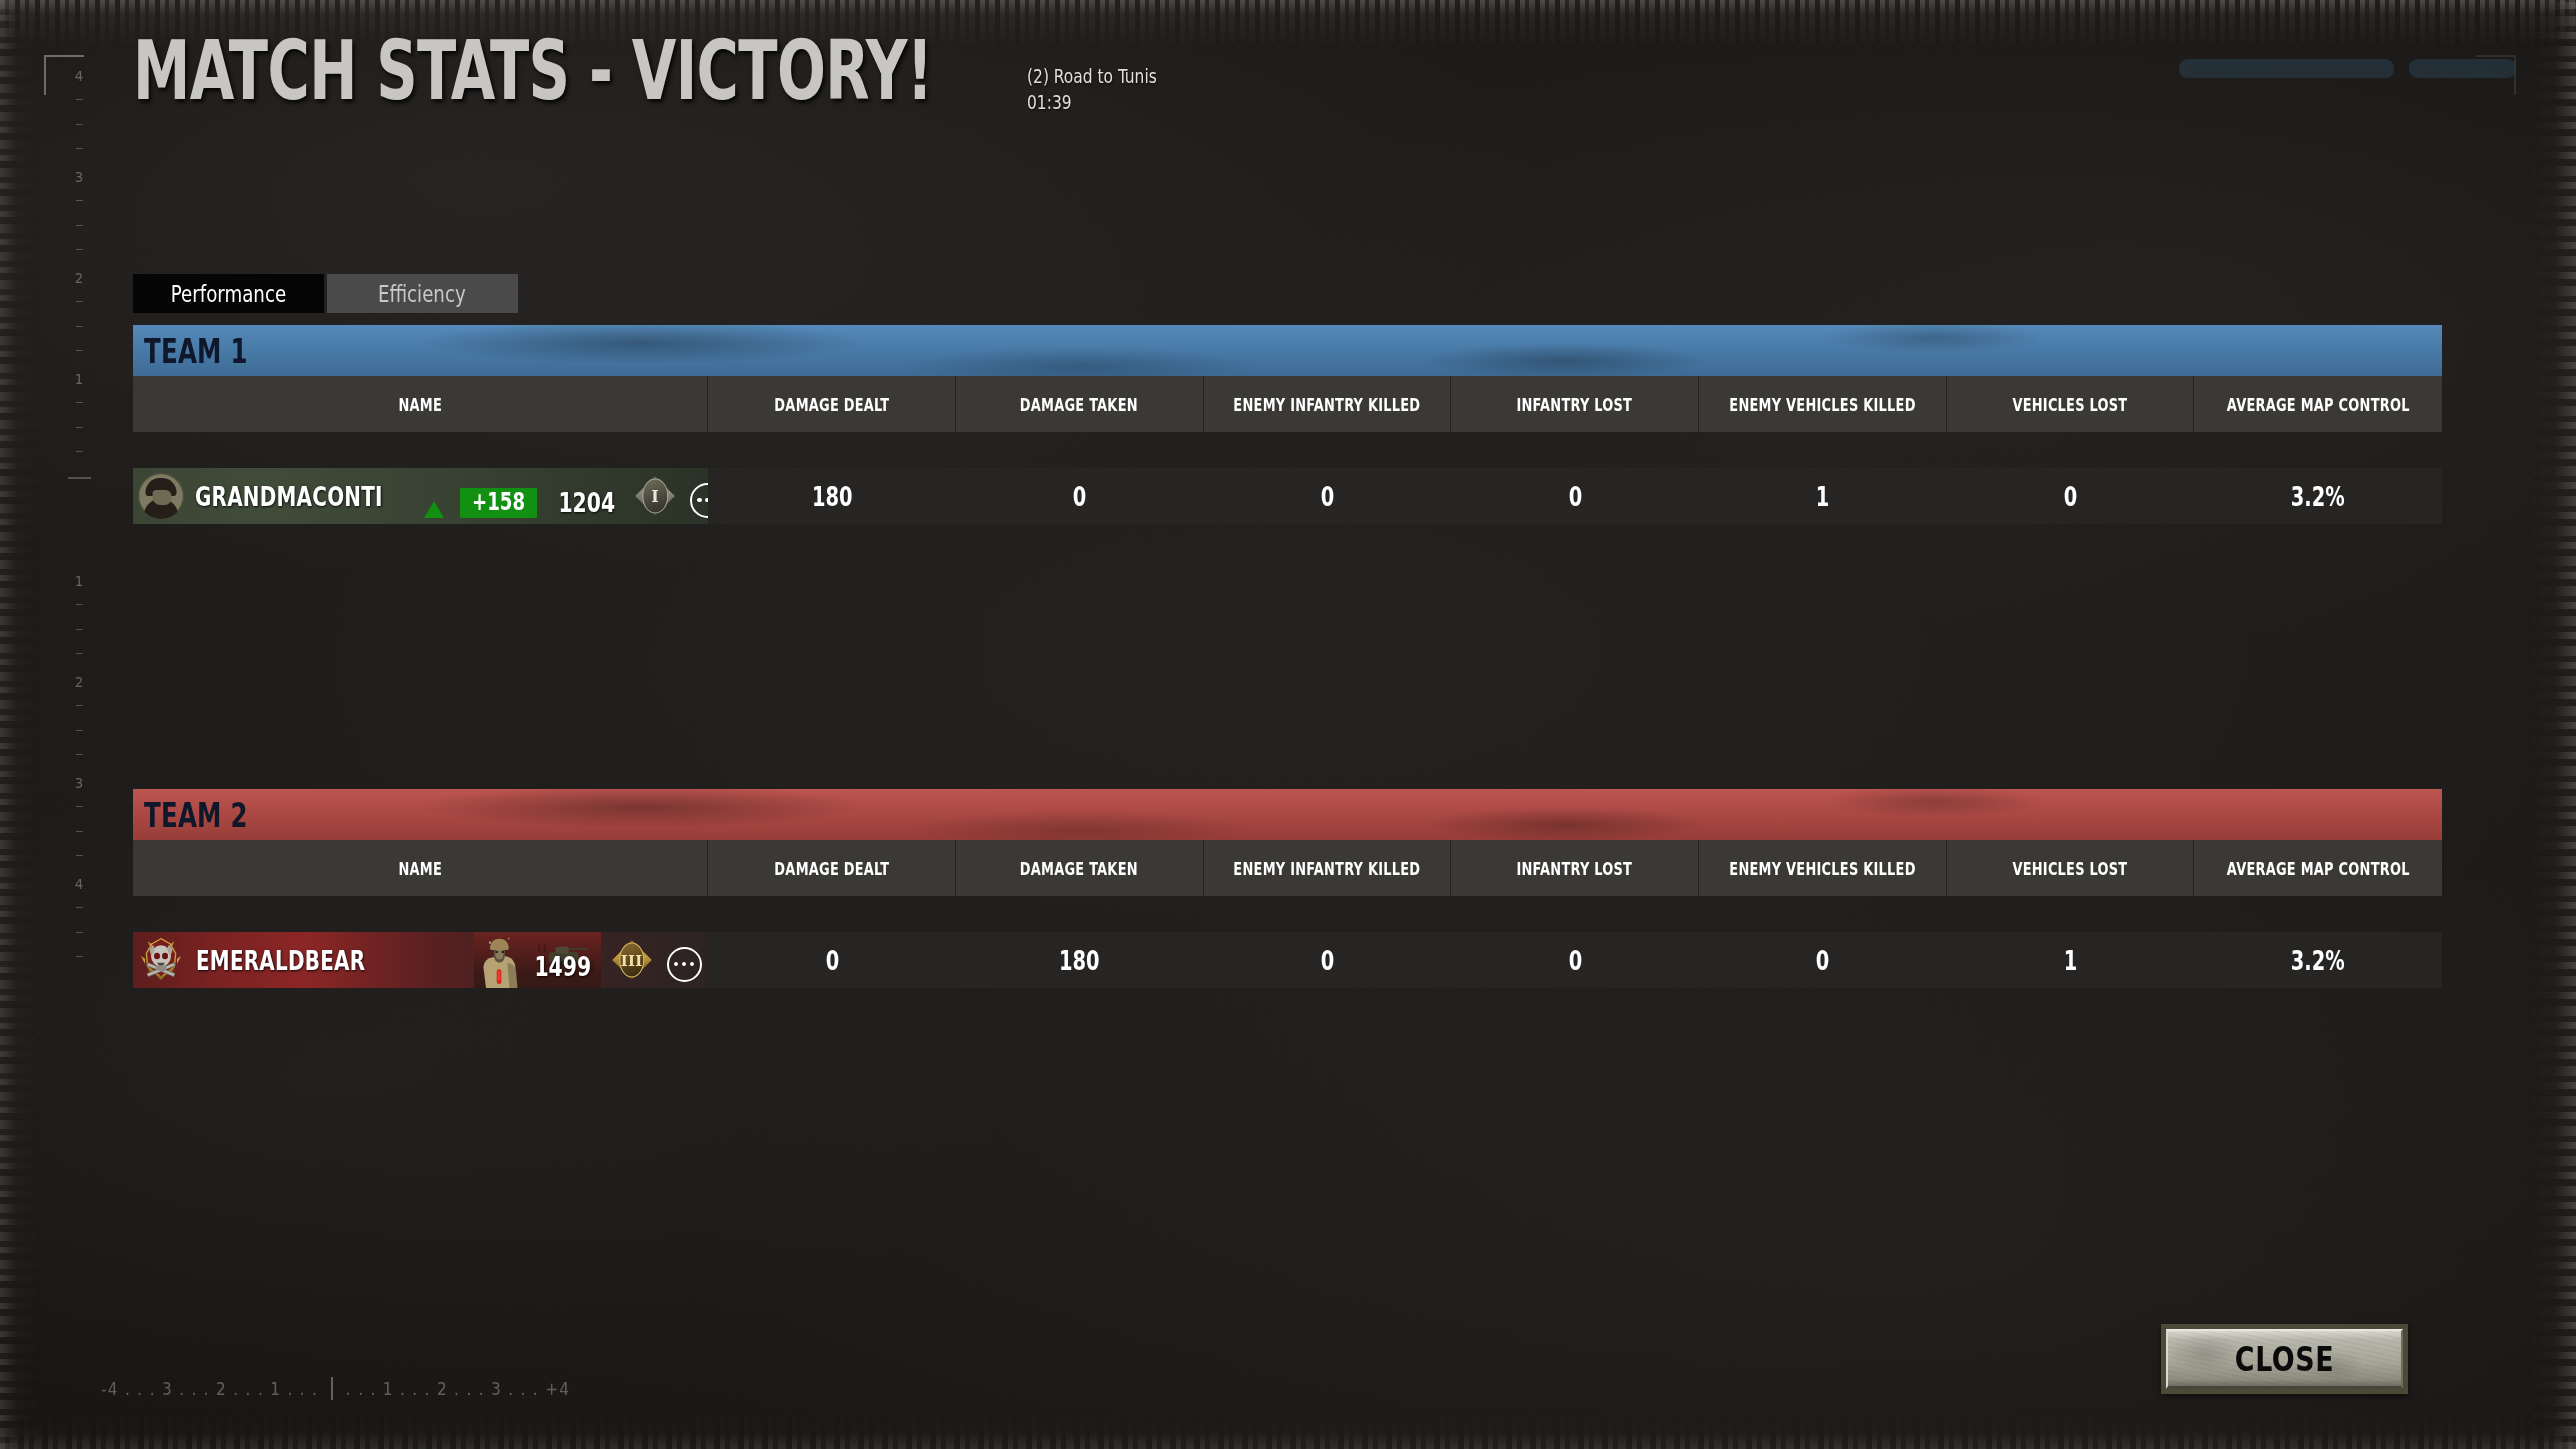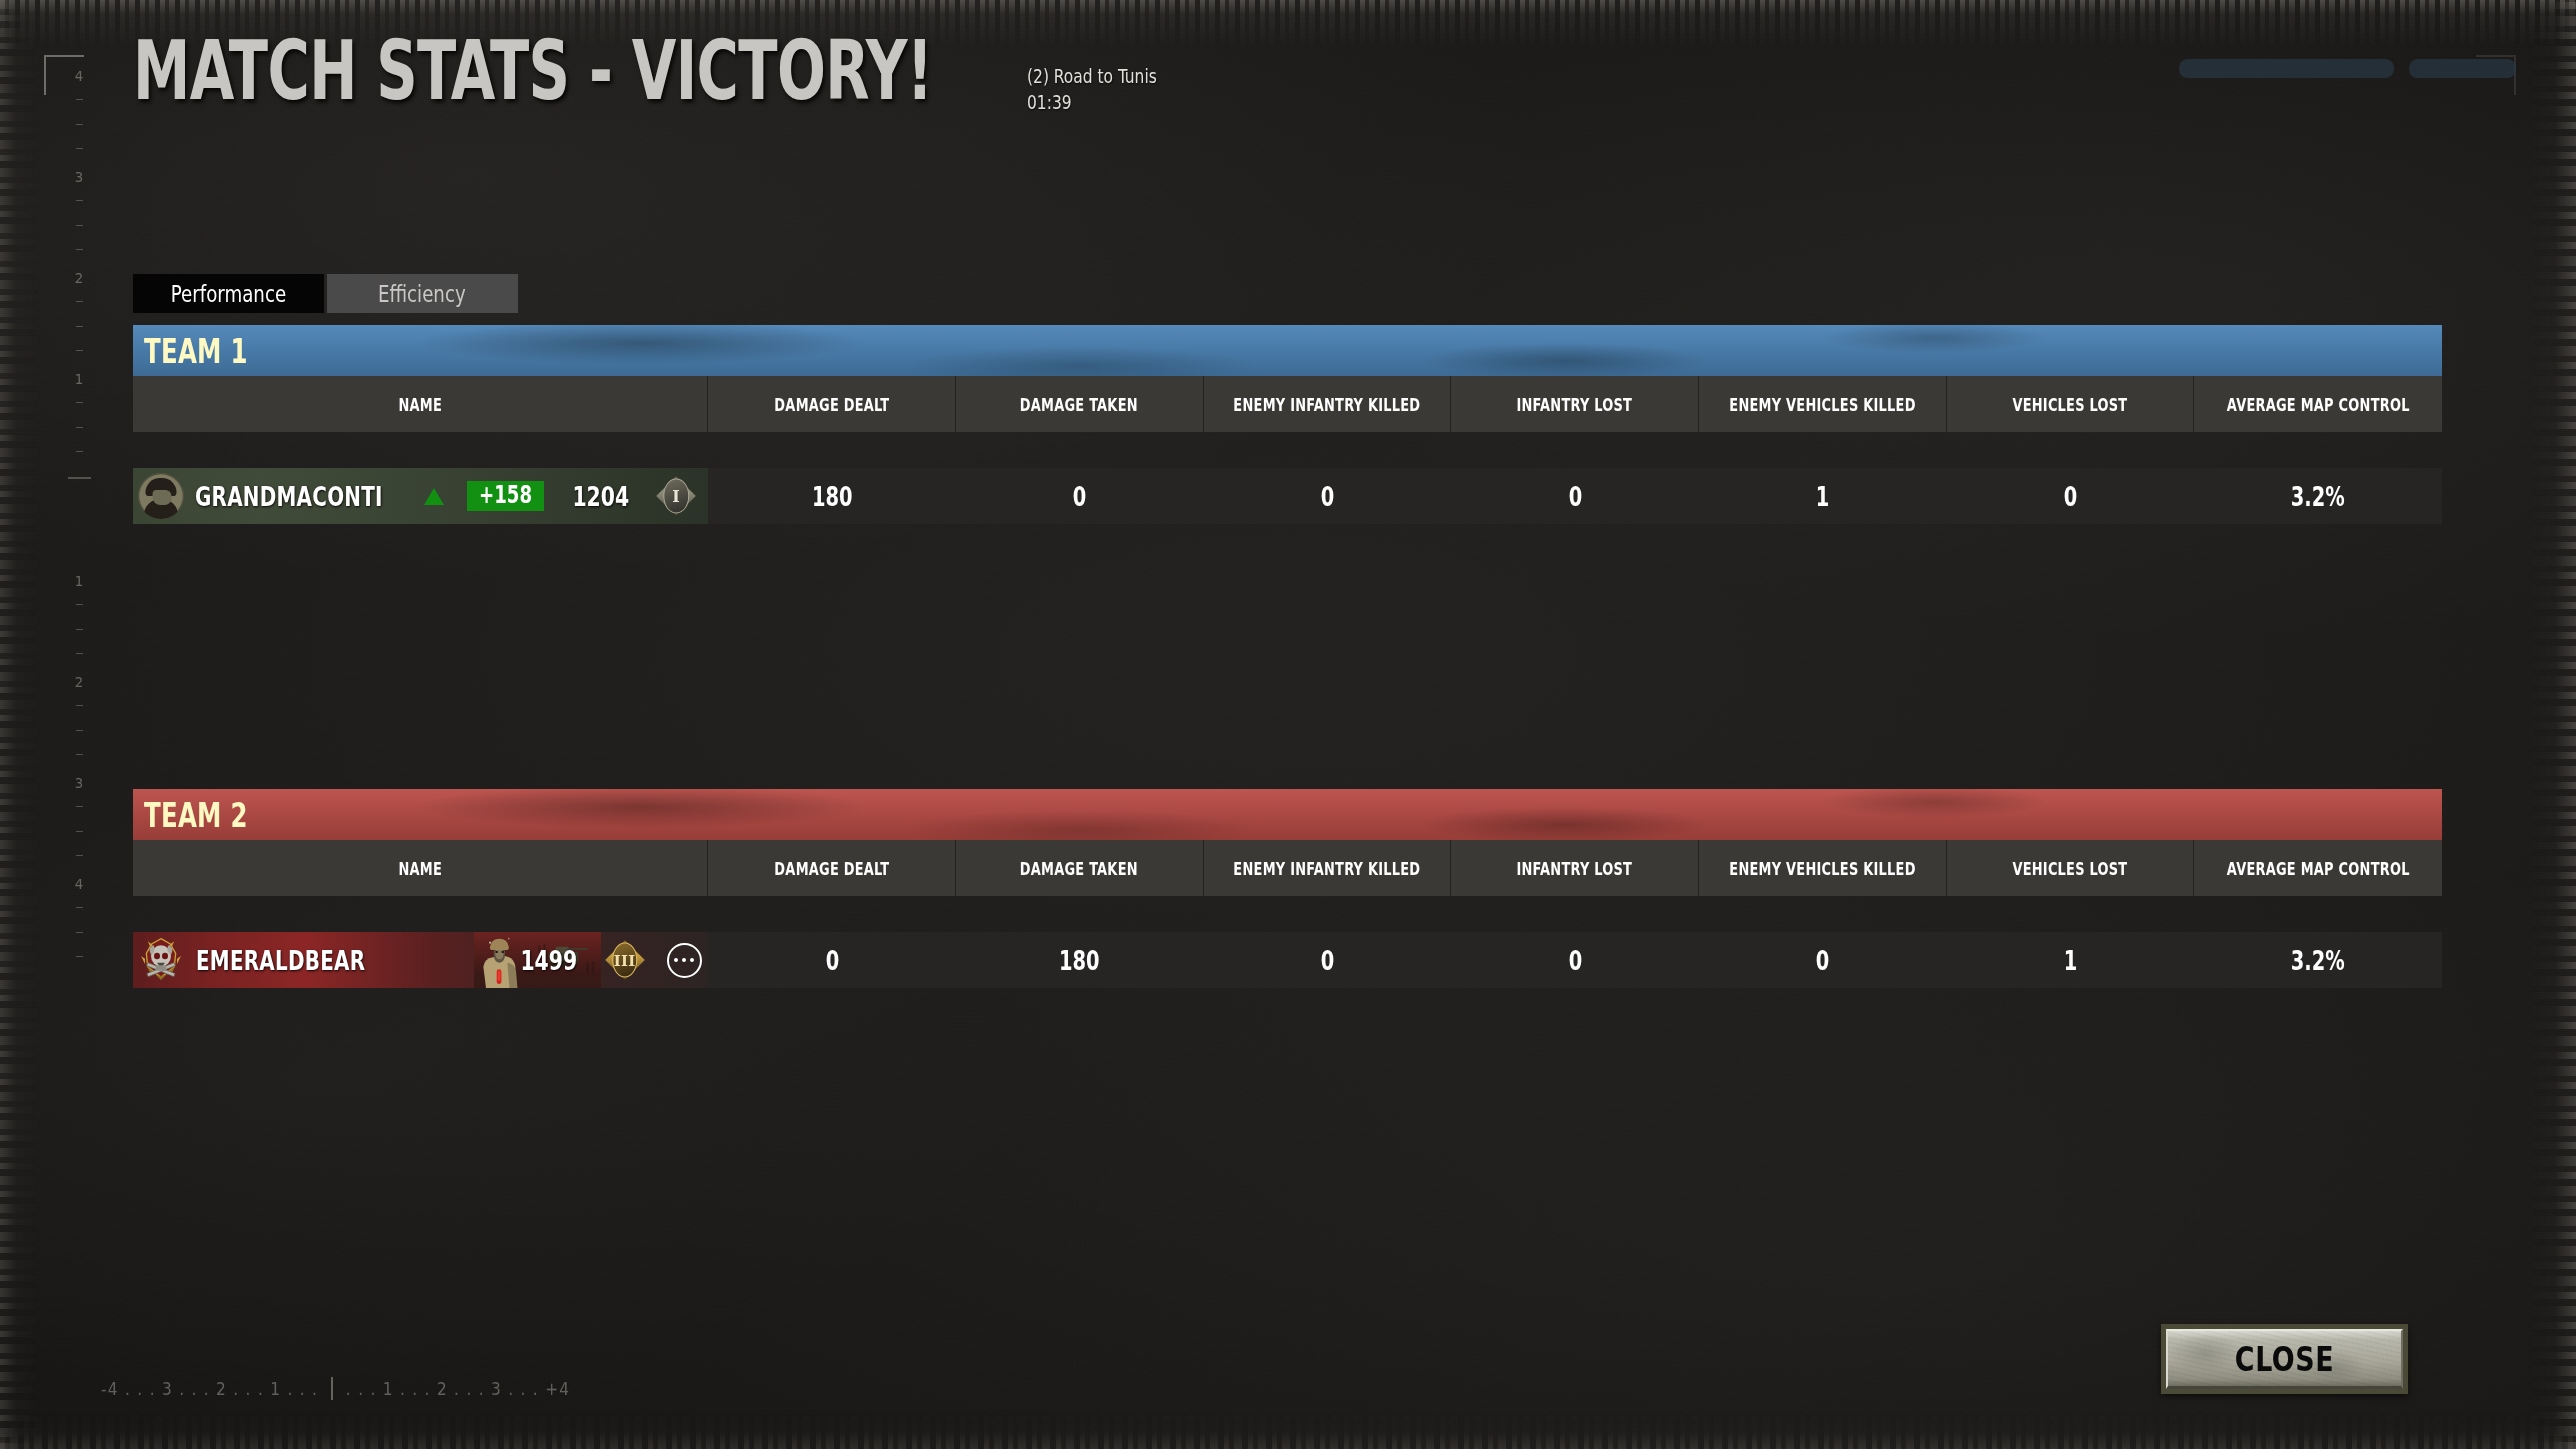--- a/index.html
+++ b/index.html
@@ -199,21 +199,21 @@
       radial-gradient(ellipse 14% 60% at 22% 35%, rgba(0,0,0,0.30), transparent 70%),
       radial-gradient(ellipse 9% 50% at 62% 70%, rgba(0,0,0,0.26), transparent 70%),
       radial-gradient(ellipse 7% 45% at 78% 25%, rgba(0,0,0,0.22), transparent 70%),
       radial-gradient(ellipse 11% 55% at 41% 80%, rgba(0,0,0,0.18), transparent 70%),
       linear-gradient(180deg, rgba(255,255,255,0.06), rgba(0,0,0,0.18));
     pointer-events:none;
   }
   .team-bar .tb-label {
     position:relative; z-index:2;
     font-family: "DejaVu Sans Condensed","Liberation Sans", sans-serif;
-    font-weight:700; font-size: 34px; color:#fef9c3;
+    font-weight:700; font-size: 34px; color:#0f172a;
     letter-spacing:0.3px;
   }
   .team-bar .tb-label span { display:inline-block; transform: scaleX(0.80); transform-origin:left; }
 
   .thead { display:flex; height: 56px; background: #3b3936; }
   .thead .th {
     display:flex; align-items:center; justify-content:center;
     border-right: 1.3px solid #232220;
     font-family: "DejaVu Sans Condensed","Liberation Sans", sans-serif;
     font-weight: 700;
@@ -283,21 +283,21 @@
     margin-left: 10.7px;
     font-family: "DejaVu Sans Condensed","Liberation Sans", sans-serif;
     font-weight:700; font-size: 27px; color:#ffffff;
     letter-spacing: 0.3px;
     text-shadow: 0.7px 1.3px 2.7px rgba(0,0,0,0.9);
     white-space:nowrap;
   }
   .player-name span { display:inline-block; transform: scaleX(0.82); transform-origin:left; }
 
   .pc-right {
-    margin-left:auto; display:flex; align-items:center; gap: 23px;
+    margin-left:auto; display:flex; align-items:flex-end; gap: 16px;
     padding-right: 4px;
   }
   .up-triangle {
     width:0; height:0;
     border-left: 10px solid transparent;
     border-right: 10px solid transparent;
     border-bottom: 17.4px solid #119011;
   }
   .rating-delta {
     background: #119011; color:#ffffff;

